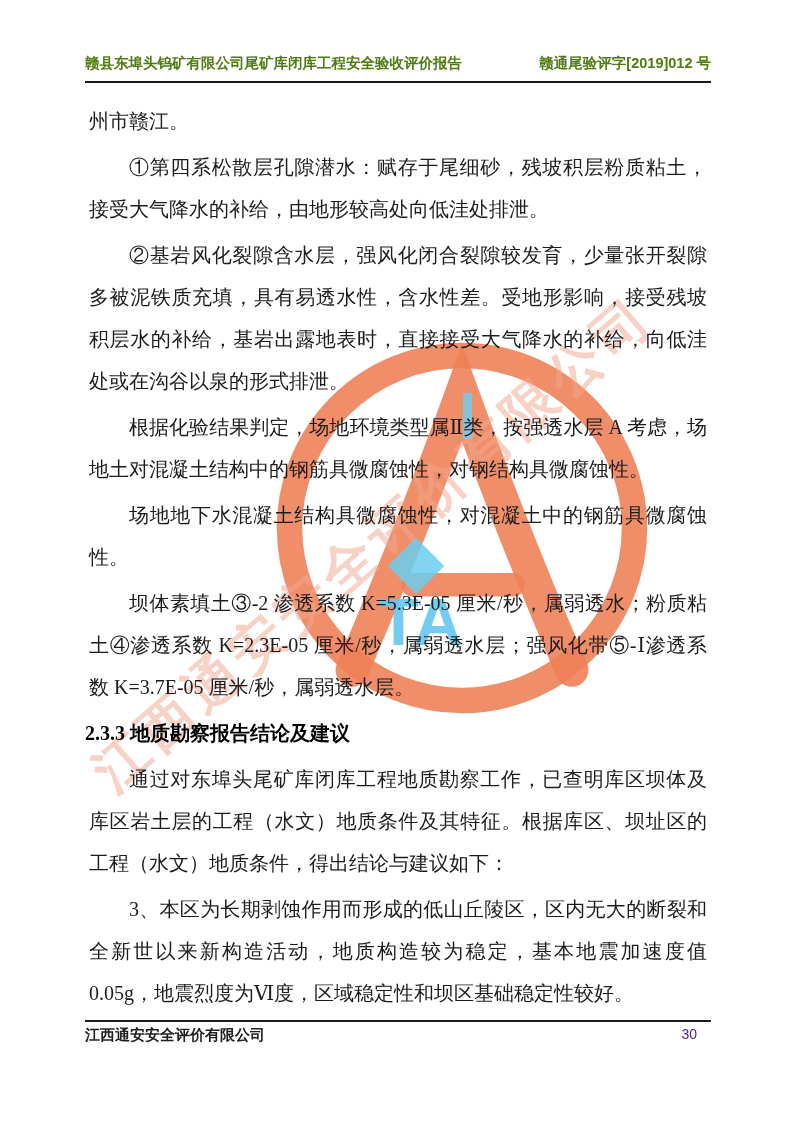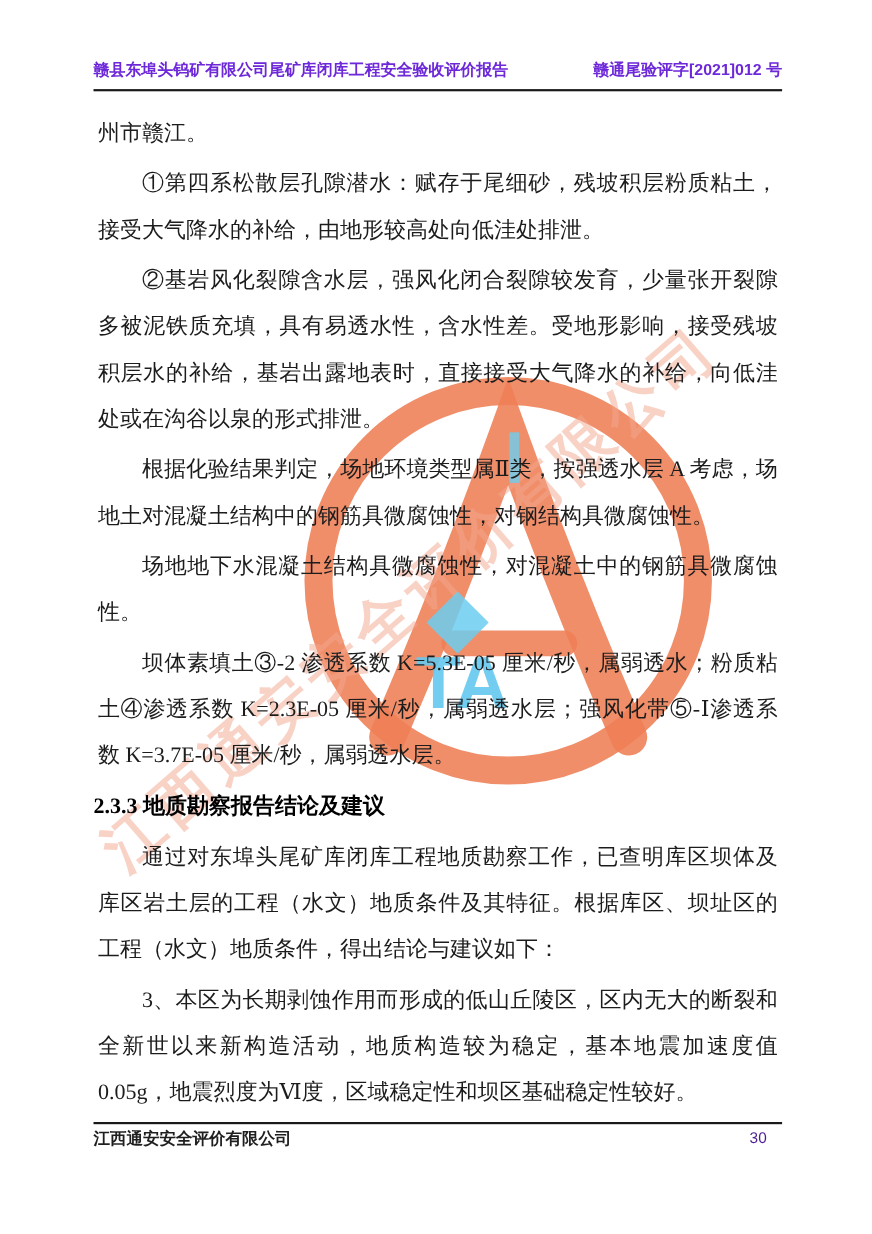--- a/index.html
+++ b/index.html
@@ -19,21 +19,21 @@
     position: absolute;
     left: 85px;
     top: 54px;
     width: 626px;
     display: flex;
     justify-content: space-between;
     align-items: flex-end;
     font-family: "Liberation Sans", "DejaVu Sans", sans-serif;
     font-size: 14.5px;
     font-weight: bold;
-    color: #6d28d9;
+    color: #4d7c0f;
     border-bottom: 2.5px solid #1a1a1a;
     padding-bottom: 8px;
   }
 
   
   .content {
     position: absolute;
     left: 85px;
     top: 96px;
     width: 626px;
@@ -157,21 +157,21 @@
       <path d="M150,258 L252,258" fill="none" stroke="rgba(238,126,85,0.88)" stroke-width="24" stroke-linecap="round"></path>
     </svg>
     <div class="wm-diagonal">江西通安安全评价有限公司</div>
     <div class="wm-blue-diamond"></div>
     <div class="wm-blue-accent"></div>
     <div class="wm-blue-ta">TA</div>
   </div>
 
   <div class="header">
     <span>赣县东埠头钨矿有限公司尾矿库闭库工程安全验收评价报告</span>
-    <span>赣通尾验评字[2021]012 号</span>
+    <span>赣通尾验评字[2019]012 号</span>
   </div>
 
   <div class="content">
     <p class="para">州市赣江。</p>
     <p class="para indent">①第四系松散层孔隙潜水：赋存于尾细砂，残坡积层粉质粘土，接受大气降水的补给，由地形较高处向低洼处排泄。</p>
     <p class="para indent">②基岩风化裂隙含水层，强风化闭合裂隙较发育，少量张开裂隙多被泥铁质充填，具有易透水性，含水性差。受地形影响，接受残坡积层水的补给，基岩出露地表时，直接接受大气降水的补给，向低洼处或在沟谷以泉的形式排泄。</p>
     <p class="para indent">根据化验结果判定，场地环境类型属Ⅱ类，按强透水层 A 考虑，场地土对混凝土结构中的钢筋具微腐蚀性，对钢结构具微腐蚀性。</p>
     <p class="para indent">场地地下水混凝土结构具微腐蚀性，对混凝土中的钢筋具微腐蚀性。</p>
     <p class="para indent">坝体素填土③-2 渗透系数 K=5.3E-05 厘米/秒，属弱透水；粉质粘土④渗透系数 K=2.3E-05 厘米/秒，属弱透水层；强风化带⑤-Ⅰ渗透系数 K=3.7E-05 厘米/秒，属弱透水层。</p>
     <h3 class="heading">2.3.3 地质勘察报告结论及建议</h3>

